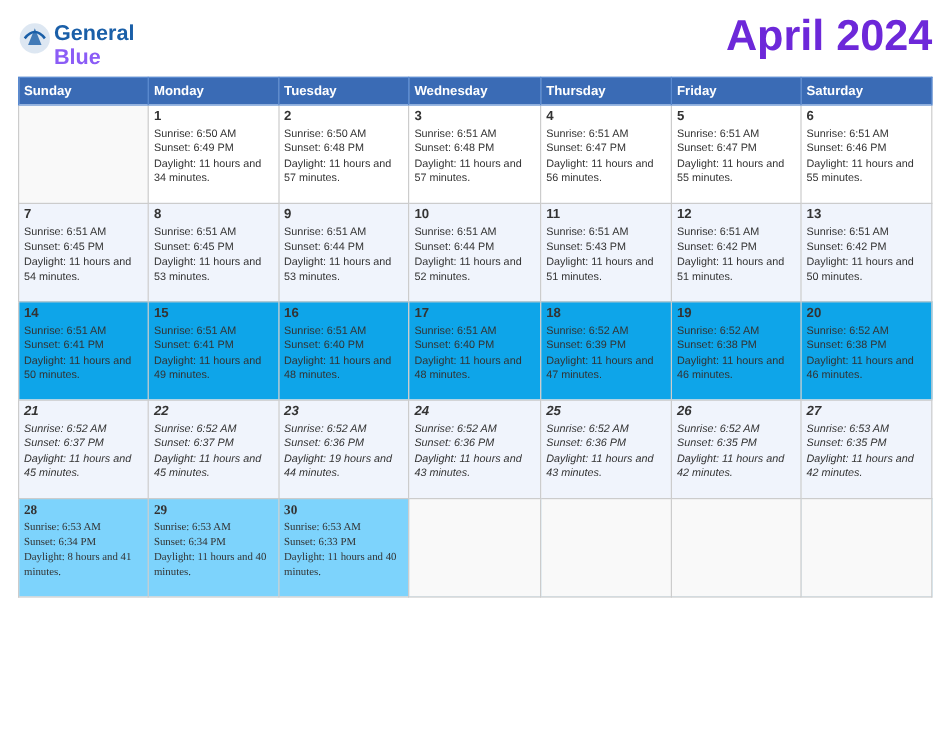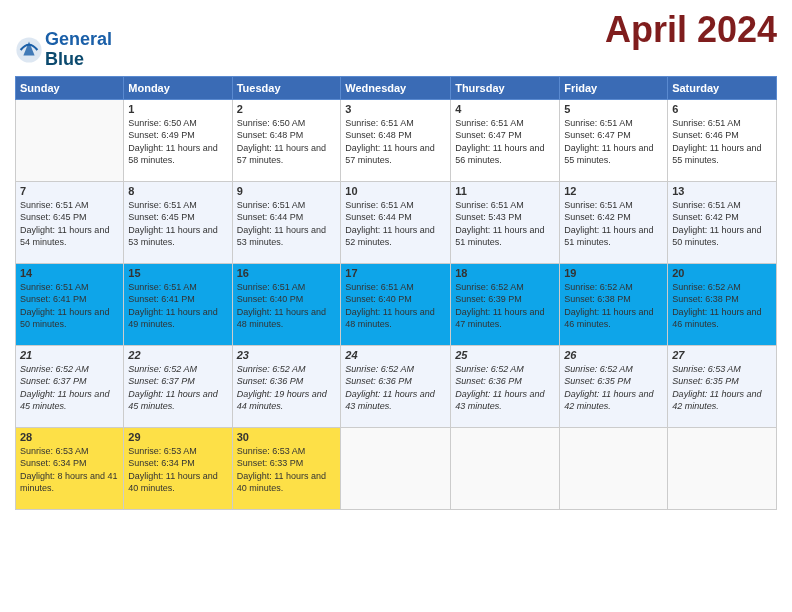--- a/index.html
+++ b/index.html
@@ -16,22 +16,22 @@
       padding: 10px 15px;
     }
     .header {
       display: flex;
       justify-content: space-between;
       align-items: flex-start;
       margin-bottom: 6px;
     }
     .logo {
       display: flex;
-      align-items: center;
-      margin-top: 20px;
+      align-items: flex-start;
+      margin-top: 8px;
     }
     .logo-text {
       font-size: 18px;
       font-weight: bold;
       color: #333;
       line-height: 1.1;
     }
     .logo-text span {
       color: #1a5fa8;
     }
@@ -39,21 +39,21 @@
       width: 28px;
       height: 28px;
       margin-right: 2px;
     }
     .title-block {
       text-align: right;
     }
     .month-title {
       font-size: 36px;
       font-weight: bold;
-      color: #7f1d1d;
+      color: #6d28d9;
       line-height: 1.1;
     }
     .location {
       font-size: 15px;
       color: #333;
       font-weight: 500;
     }
     .calendar-table {
       width: 100%;
       border-collapse: collapse;
@@ -98,21 +98,21 @@
 <div class="page">
   <div class="header">
     <div class="logo">
       <svg class="logo-icon" viewBox="0 0 40 40">
         <circle cx="20" cy="20" r="18" fill="#1a5fa8" opacity="0.15"></circle>
         <path d="M8 20 Q20 5 32 20" stroke="#1a5fa8" stroke-width="3" fill="none"></path>
         <path d="M20 8 L28 28 L12 28 Z" fill="#1a5fa8" opacity="0.8"></path>
       </svg>
       <div class="logo-text">
         <div><span>General</span></div>
-        <div style="color:#0c4a6e;">Blue</div>
+        <div style="color:#8b5cf6;">Blue</div>
       </div>
     </div>
     <div class="title-block">
       <div class="month-title">April 2024</div>
     </div>
   </div>
 
   <table class="calendar-table">
     <thead>
       <tr>
@@ -126,21 +126,21 @@
       </tr>
     </thead>
     <tbody id="calendar-body">
     <tr style="background: rgb(255, 255, 255);">
           <td class="empty-cell" style="background: rgb(249, 249, 249);"></td>
           <td>
         <span class="day-number">1</span>
         <div class="day-info">
           <div>Sunrise: 6:50 AM</div>
           <div>Sunset: 6:49 PM</div>
-          <div>Daylight: 11 hours and 58 minutes.</div>
+          <div>Daylight: 11 hours and 34 minutes.</div>
         </div>
       </td>
           <td>
         <span class="day-number">2</span>
         <div class="day-info">
           <div>Sunrise: 6:50 AM</div>
           <div>Sunset: 6:48 PM</div>
           <div>Daylight: 11 hours and 57 minutes.</div>
         </div>
       </td>
@@ -344,21 +344,21 @@
       </td>
           <td>
         <span class="day-number">27</span>
         <div class="day-info">
           <div>Sunrise: 6:53 AM</div>
           <div>Sunset: 6:35 PM</div>
           <div>Daylight: 11 hours and 42 minutes.</div>
         </div>
       </td>
         </tr>
-        <tr style="background: #fde047;">
+        <tr style="background: #7dd3fc; font-family: Liberation Serif, serif;">
           <td>
         <span class="day-number">28</span>
         <div class="day-info">
           <div>Sunrise: 6:53 AM</div>
           <div>Sunset: 6:34 PM</div>
           <div>Daylight: 8 hours and 41 minutes.</div>
         </div>
       </td>
           <td>
         <span class="day-number">29</span>

